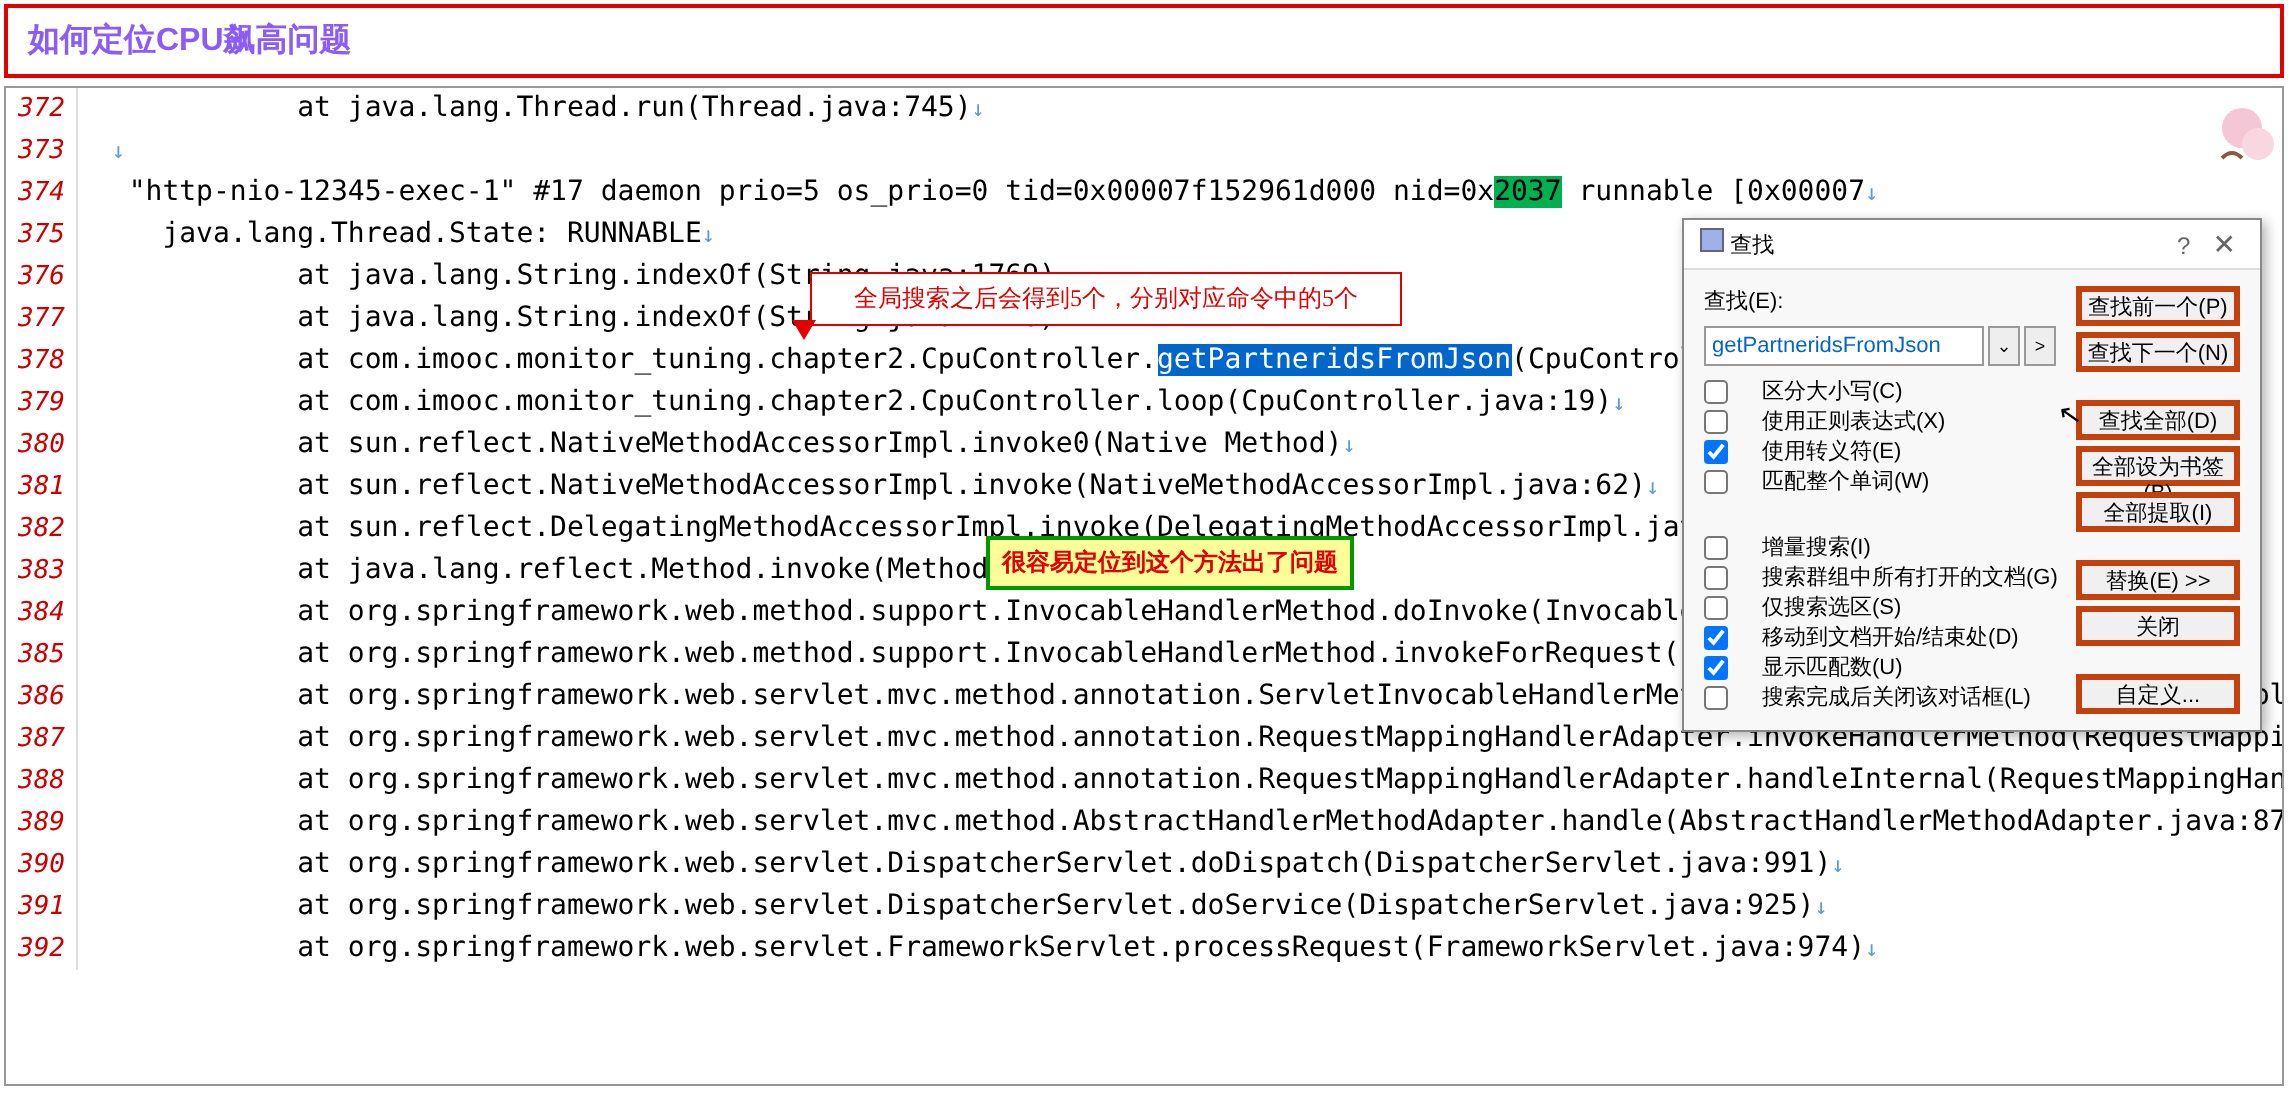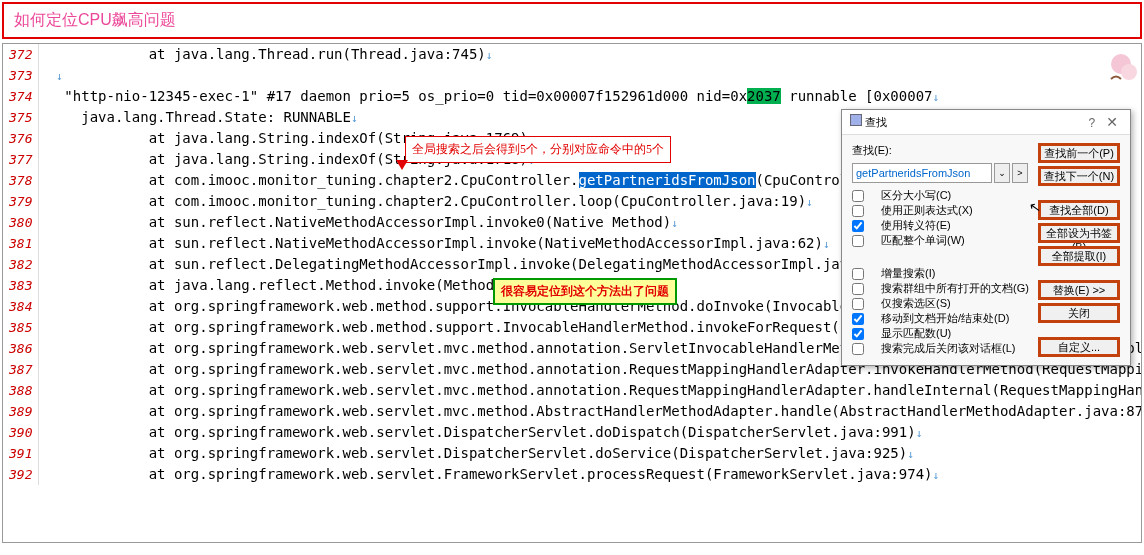--- a/index.html
+++ b/index.html
@@ -1,34 +1,34 @@
 <!DOCTYPE html>
 <html><head>
   <meta charset="utf-8">
   <style>
     * { margin: 0; padding: 0; box-sizing: border-box; }
     body { font-family: "Microsoft YaHei", Arial, sans-serif; background: #fff; width: 1144px; }
     .title-box { border: 2px solid #e20000; padding: 6px 10px; margin: 2px; }
-    .title-text { font-size: 16px; font-weight: normal; color: #ec4899; }
+    .title-text { font-size: 16px; font-weight: bold; color: #8b5cf6; }
     .editor { border: 1px solid #999; margin: 4px 2px; position: relative; background: #fff; overflow: hidden; height: 500px; }
     .tabbar { display: flex; align-items: center; background: #f0f0f0; border-bottom: 1px solid #ccc; height: 24px; }
     .tab { display: flex; align-items: center; padding: 2px 10px; font-size: 11px; border-right: 1px solid #ccc; gap: 4px; height: 100%; }
     .tab.active { background: #fff; }
     .tab-icon { width: 12px; height: 12px; background: #a0b0e8; border: 1px solid #667; display: inline-block; }
     .tab-close { font-size: 10px; color: #888; margin-left: 4px; cursor: pointer; }
     .corner-deco { position: absolute; top: 0; right: 0; width: 60px; height: 50px; }
     .code-area { display: flex; font-family: Consolas, monospace; font-size: 14px; position: relative; }
     .gutter { background: #fff; border-right: 1px solid #ddd; }
     .gutter-line { padding: 0 6px; text-align: right; color: #c00; font-size: 13px; line-height: 21px; height: 21px; font-style: italic; }
     .code-lines { flex: 1; }
     .code-line { white-space: pre; line-height: 21px; height: 21px; padding-left: 8px; color: #000; }
     .hidden-char { color: #5a9bd5; font-size: 11px; }
     .hl-green { background: #00b050; color: #000; }
     .hl-blue { background: #0066cc; color: #fff; }
-    .callout-red { position: absolute; background: #fff; border: 1.5px solid #e20000; color: #e20000; font-size: 12px; padding: 4px 6px; font-family: "Microsoft YaHei"; z-index: 5; }
+    .callout-red { position: absolute; background: #fff; border: 1.5px solid #e20000; color: #e20000; font-size: 12px; padding: 4px 21px; font-family: "Microsoft YaHei"; z-index: 5; }
     .callout-red::before { content: ''; position: absolute; left: -10px; bottom: -8px; width: 0; height: 0; border-top: 10px solid #e20000; border-left: 6px solid transparent; border-right: 6px solid transparent; }
     .callout-green { position: absolute; background: #ffff99; border: 2px solid #009900; color: #e20000; font-size: 12px; padding: 3px 6px; font-family: "Microsoft YaHei"; z-index: 5; font-weight: bold; }
     .find-dialog { position: absolute; top: 65px; right: 10px; width: 290px; background: #f8f8f8; border: 1px solid #888; box-shadow: 2px 2px 6px rgba(0,0,0,0.3); font-size: 11px; z-index: 10; }
     .dlg-title { display: flex; justify-content: space-between; align-items: center; padding: 4px 8px; background: #fff; border-bottom: 1px solid #ddd; }
     .dlg-body { padding: 8px 10px; display: grid; grid-template-columns: 1fr auto; gap: 6px 8px; align-items: start; }
     .dlg-left { display: flex; flex-direction: column; gap: 5px; }
     .dlg-right { display: flex; flex-direction: column; gap: 3px; }
     .dlg-label { font-size: 11px; }
     .dlg-input-row { display: flex; gap: 2px; align-items: center; }
     .dlg-input { width: 140px; height: 20px; font-size: 11px; padding: 1px 3px; color: #0066cc; border: 1px solid #999; background: #fff; }
@@ -95,21 +95,21 @@
         <div class="code-line">            at org.springframework.web.method.support.InvocableHandlerMethod.invokeForRequest(InvocableHandl<span class="hidden-char">↓</span></div>
         <div class="code-line">            at org.springframework.web.servlet.mvc.method.annotation.ServletInvocableHandlerMethod.invokeAndHandle(ServletInvocableHandlerMethod.java:10</div>
         <div class="code-line">            at org.springframework.web.servlet.mvc.method.annotation.RequestMappingHandlerAdapter.invokeHandlerMethod(RequestMappingHandlerAdapter.j</div>
         <div class="code-line">            at org.springframework.web.servlet.mvc.method.annotation.RequestMappingHandlerAdapter.handleInternal(RequestMappingHandlerAdapter.java:783)</div>
         <div class="code-line">            at org.springframework.web.servlet.mvc.method.AbstractHandlerMethodAdapter.handle(AbstractHandlerMethodAdapter.java:87)</div>
         <div class="code-line">            at org.springframework.web.servlet.DispatcherServlet.doDispatch(DispatcherServlet.java:991)<span class="hidden-char">↓</span></div>
         <div class="code-line">            at org.springframework.web.servlet.DispatcherServlet.doService(DispatcherServlet.java:925)<span class="hidden-char">↓</span></div>
         <div class="code-line">            at org.springframework.web.servlet.FrameworkServlet.processRequest(FrameworkServlet.java:974)<span class="hidden-char">↓</span></div>
       </div>
     <div class="callout-red" style="top:92px;left:402px;">全局搜索之后会得到5个，分别对应命令中的5个</div>
-    <div class="callout-green" style="top:234px;left:490px;">很容易定位到这个方法出了问题</div>
+    <div class="callout-green" style="top:224px;left:490px;">很容易定位到这个方法出了问题</div>
   </div>
 
   <div class="find-dialog">
     <div class="dlg-title">
       <span><span class="tab-icon"></span> <span>查找</span></span>
       <span>
         <span class="dlg-help">?</span>
         <span class="dlg-close">✕</span>
       </span>
     </div>

